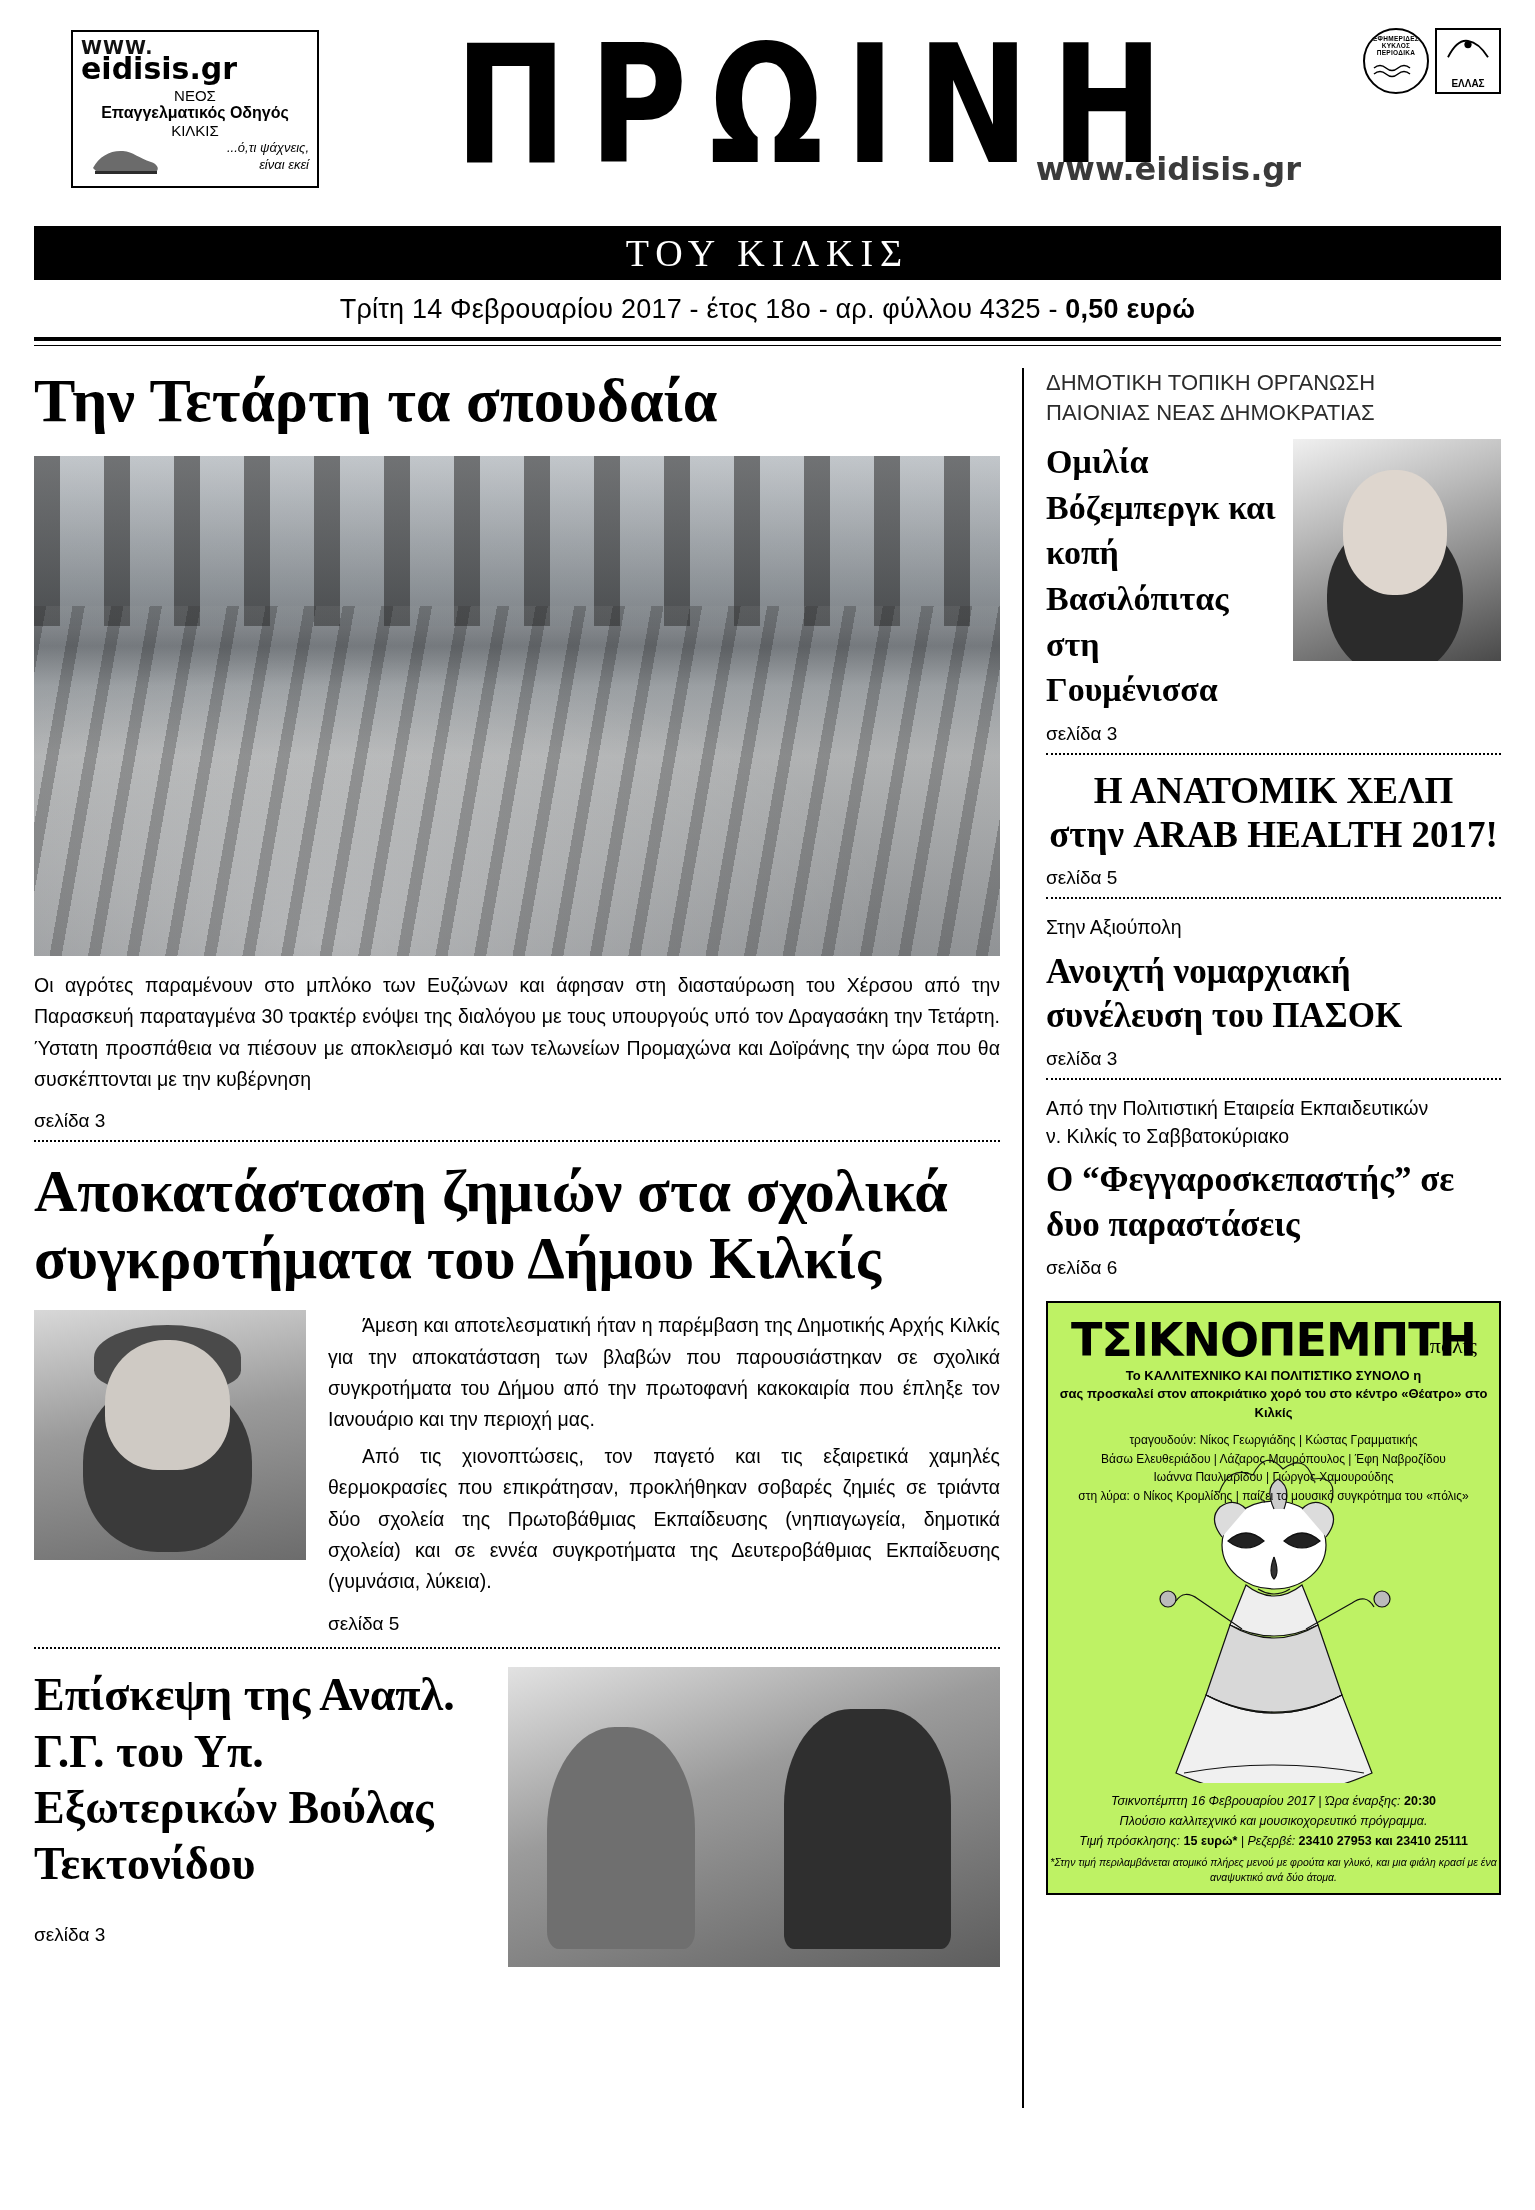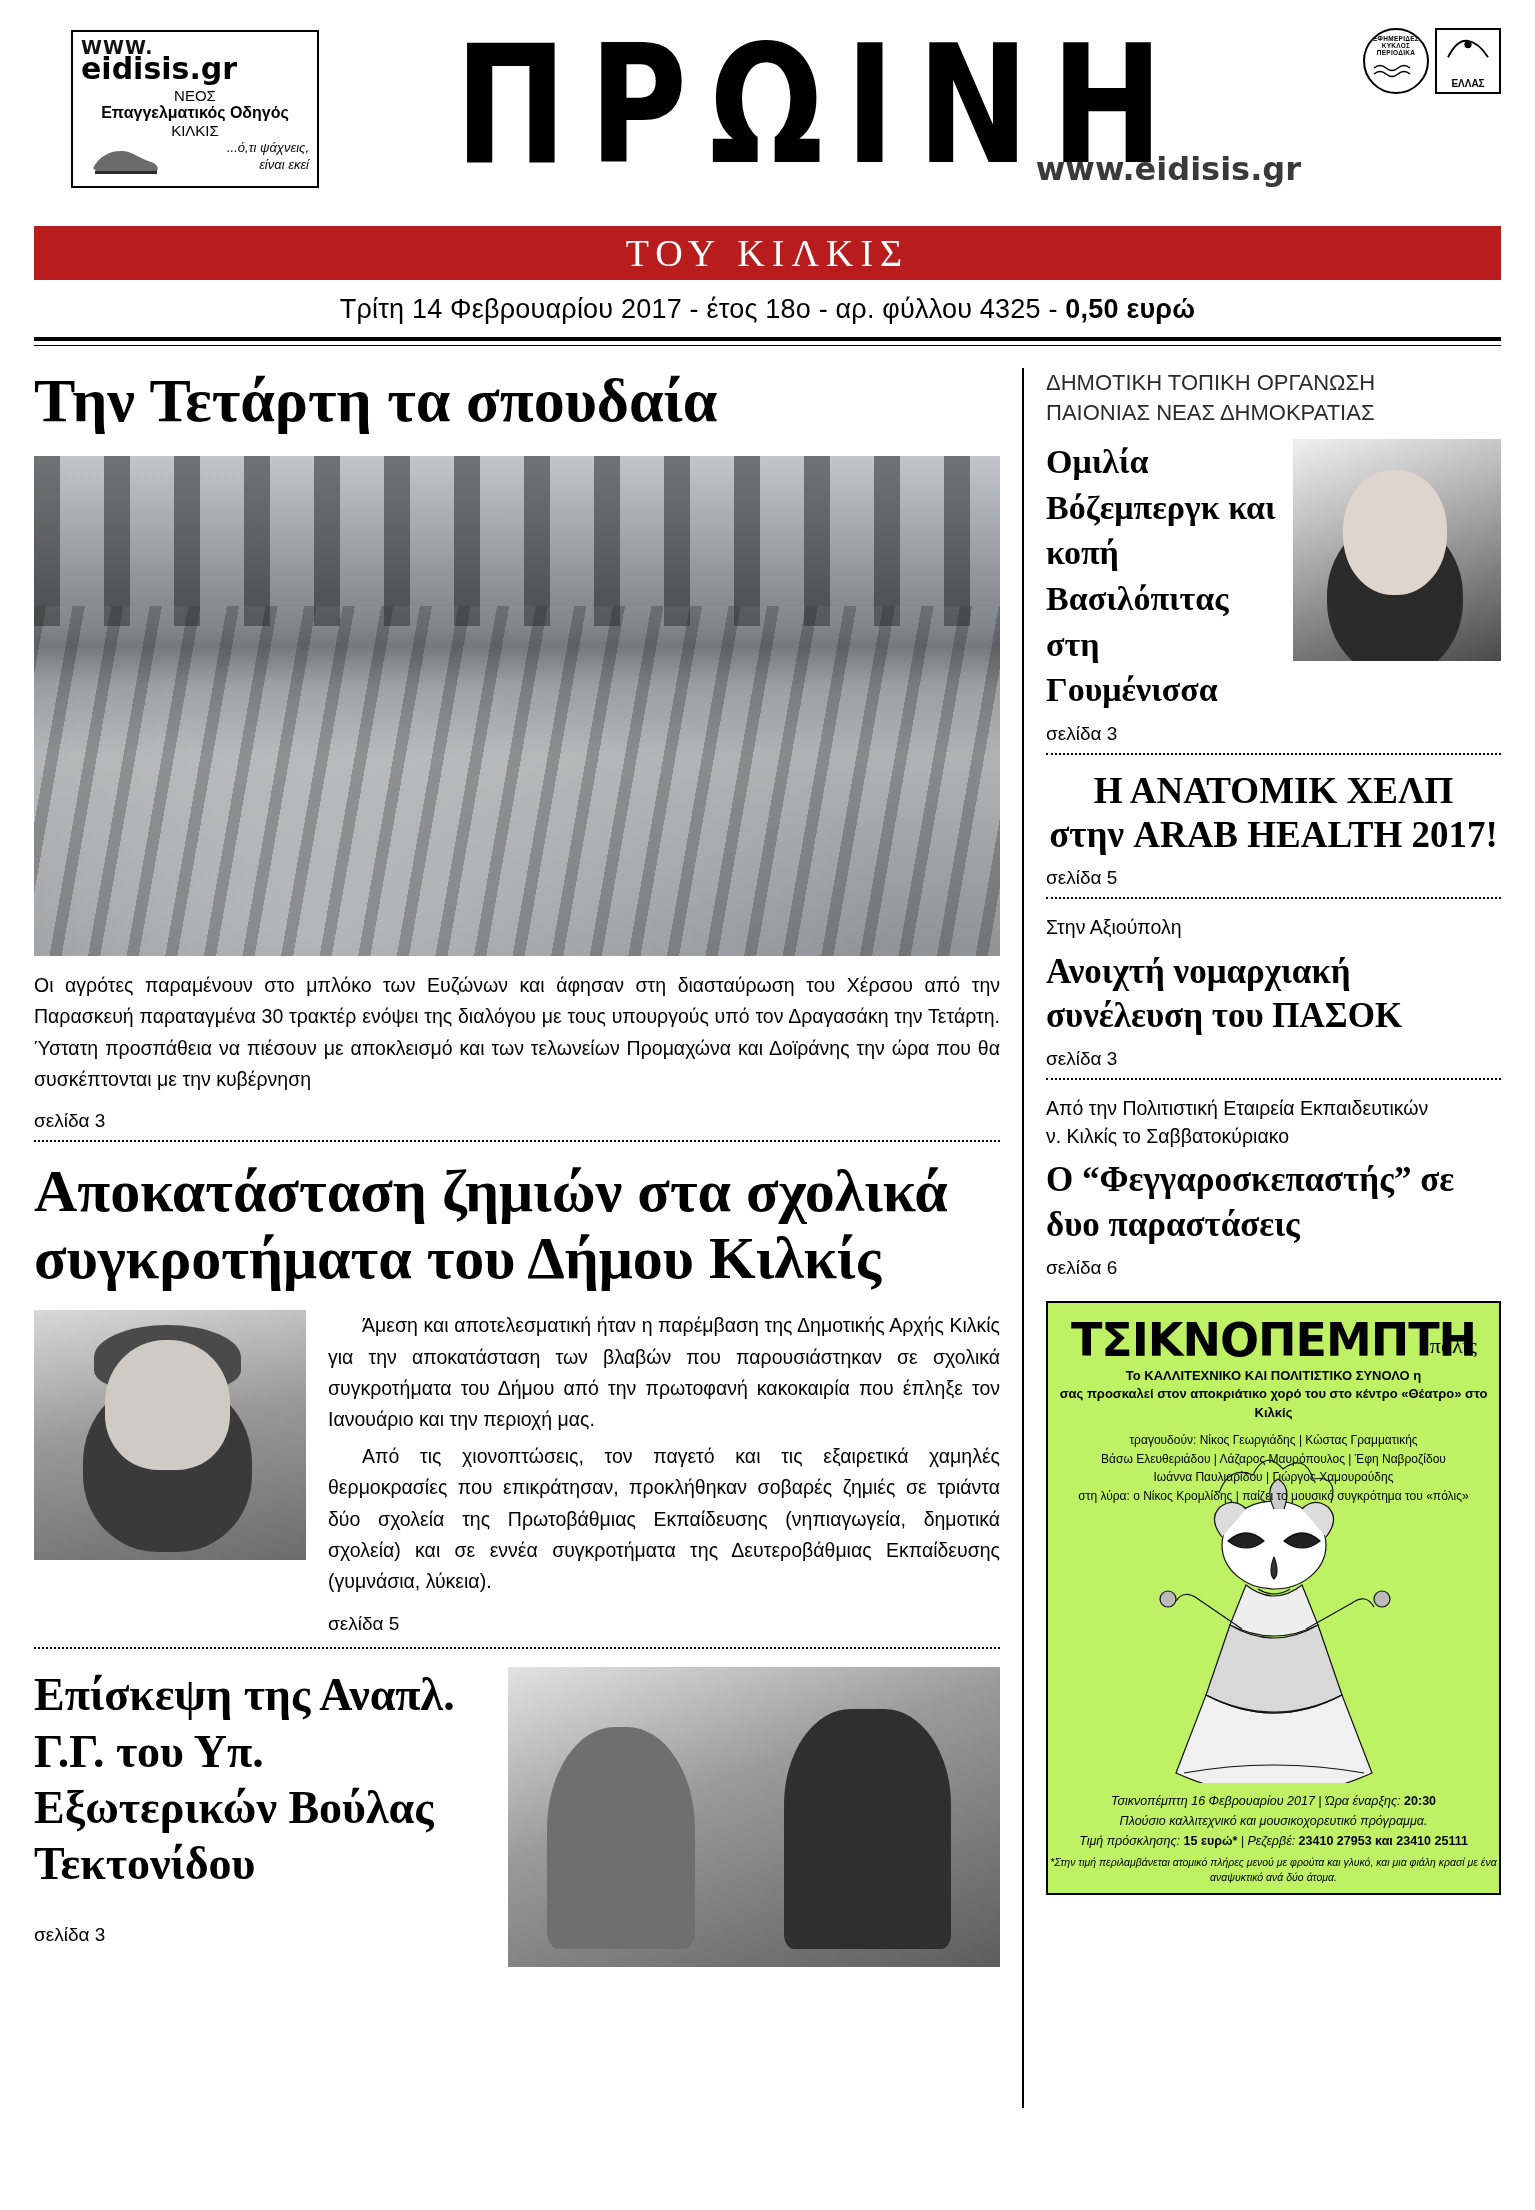--- a/index.html
+++ b/index.html
@@ -155,21 +155,21 @@
     position: absolute;
     bottom: 3px;
     left: 0;
     right: 0;
     font-weight: bold;
     font-size: 10px;
   }
 
   
   .black-bar {
-    background: #b91c1c;
+    background: #000000;
     color: #fff;
     text-align: center;
     height: 54px;
     line-height: 54px;
     font-family: "Liberation Serif", serif;
     font-size: 38px;
     letter-spacing: 7px;
     margin-top: -4px;
   }
   .dateline {

